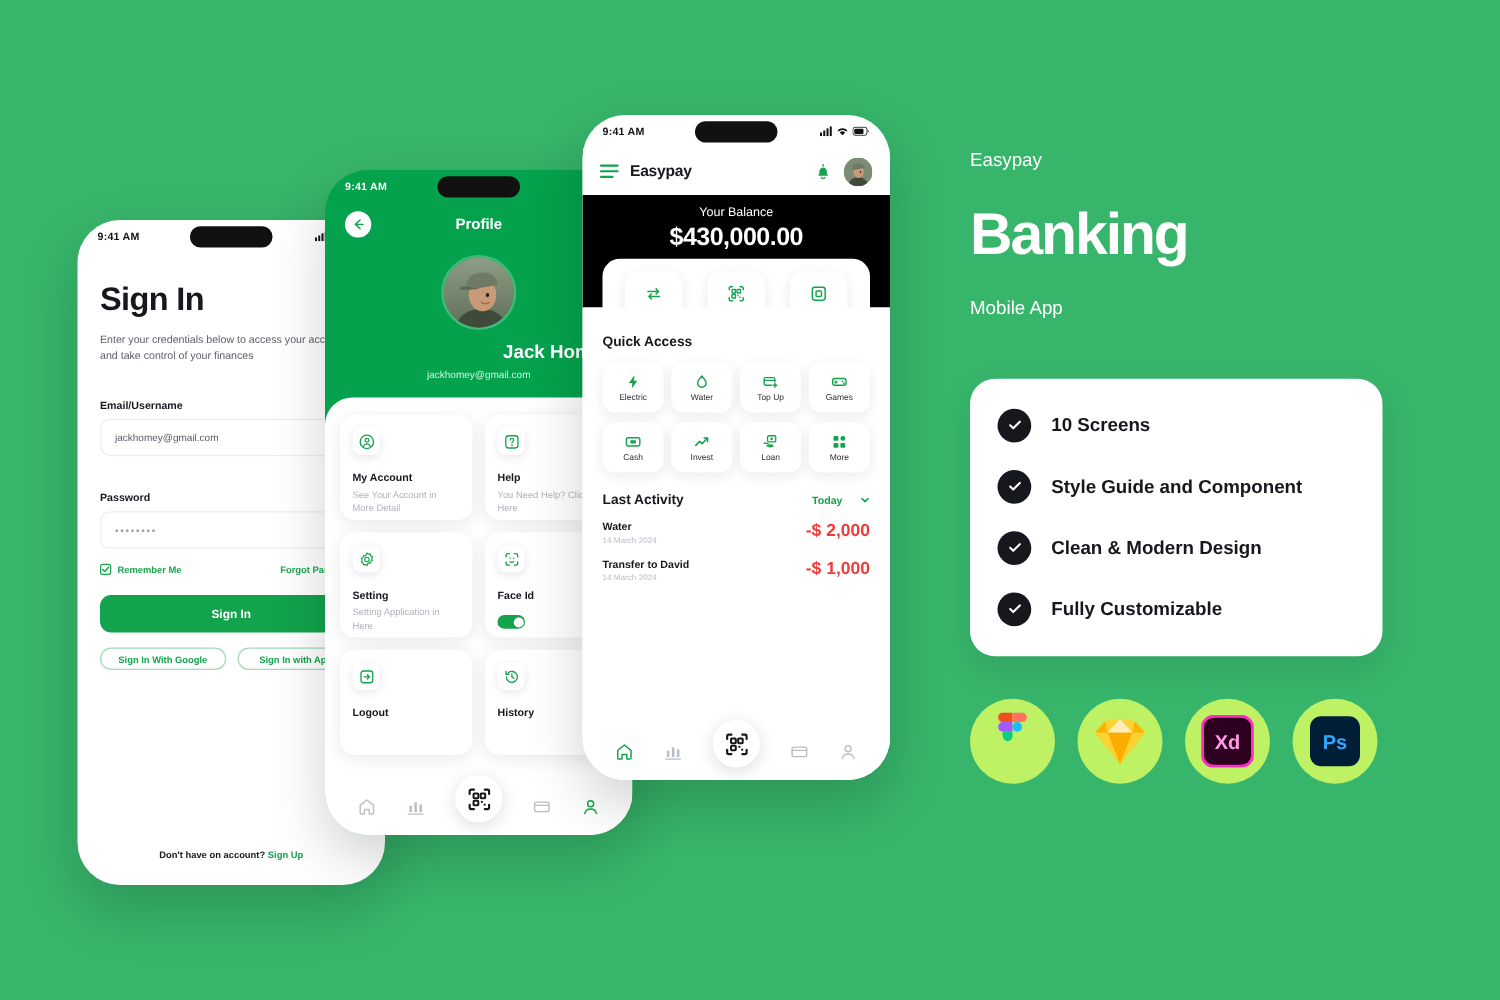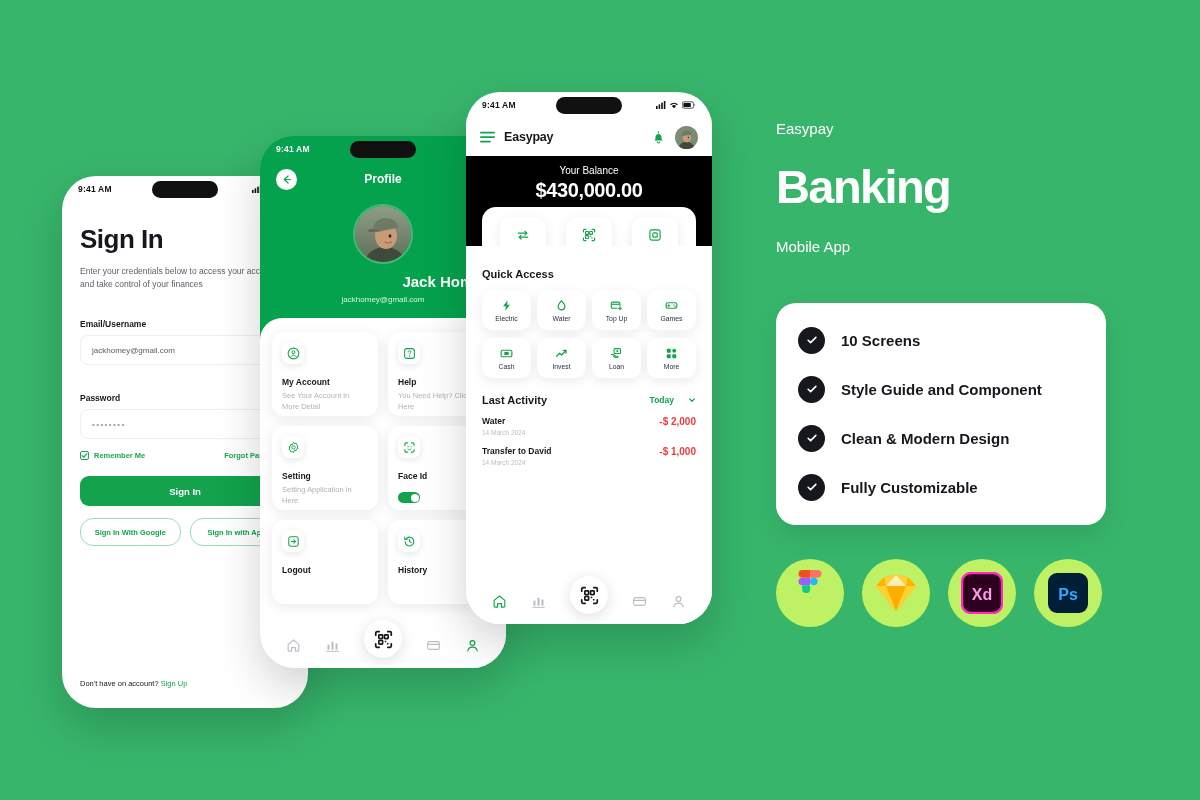--- a/index.html
+++ b/index.html
@@ -63,28 +63,28 @@
   .cbox svg { width: 7px; height: 7px; }
   .remember span { font-size: 7.5px; font-weight: bold; color: #1aa84f; }
   .forgot { font-size: 7.5px; font-weight: bold; color: #1aa84f; }
   .btn-primary {
     margin-top: 16px; height: 30px; border-radius: 9px; background: #12a34c;
     color: #fff; font-size: 9.5px; font-weight: bold;
     display: flex; align-items: center; justify-content: center;
   }
   .btn-row { margin-top: 12px; display: flex; gap: 9px; }
   .btn-outline {
-    flex: 1; height: 28px; border-radius: 13px; border: 1px solid #9ddcb5;
+    flex: 1; height: 18px; border-radius: 13px; border: 1px solid #9ddcb5;
     color: #12a34c; font-size: 7.5px; font-weight: bold;
     display: flex; align-items: center; justify-content: center;
     white-space: nowrap;
   }
   .signin-foot {
-    text-align: left; font-size: 7.5px; color: #16181d;
-    font-weight: normal; padding-bottom: 20px;
+    text-align: center; font-size: 7.5px; color: #16181d;
+    font-weight: bold; padding-bottom: 20px;
   }
   .signin-foot em { font-style: normal; color: #12a34c; }
 
   
   #phone-profile {
     left: 260px; top: 136px; width: 246px; height: 532px;
     display: flex; flex-direction: column; background: #04a24d;
   }
   #phone-profile .statusbar { color: #fff; }
   .prof-head { padding: 4px 16px 0; color: #fff; }
@@ -165,21 +165,21 @@
     display: flex; flex-direction: column; align-items: center; justify-content: center; gap: 3px;
   }
   .qa span { font-size: 6.8px; color: #2d3038; }
   .act-head {
     margin-top: 16px; display: flex; align-items: center; justify-content: space-between;
   }
   .today { font-size: 8.5px; font-weight: bold; color: #12a34c; display: flex; align-items: center; gap: 14px; }
   .tx { margin-top: 10px; display: flex; align-items: flex-start; justify-content: space-between; }
   .tx-t { font-size: 8.5px; font-weight: bold; color: #16181d; }
   .tx-d { font-size: 6.5px; color: #b8bcc3; margin-top: 3px; }
-  .tx-a { font-size: 10px; font-weight: bold; color: #ef3b3b; }
+  .tx-a { font-size: 14px; font-weight: bold; color: #ef3b3b; }
 
   
   .bnav {
     position: absolute; left: 0; right: 0; bottom: 0; height: 46px;
     background: #fff; display: flex; align-items: center;
     justify-content: space-around; padding: 0 14px;
   }
   .bnav .qr-fab {
     width: 38px; height: 38px; border-radius: 50%; background: #fff;
     box-shadow: 0 3px 14px rgba(22,24,29,.14);

